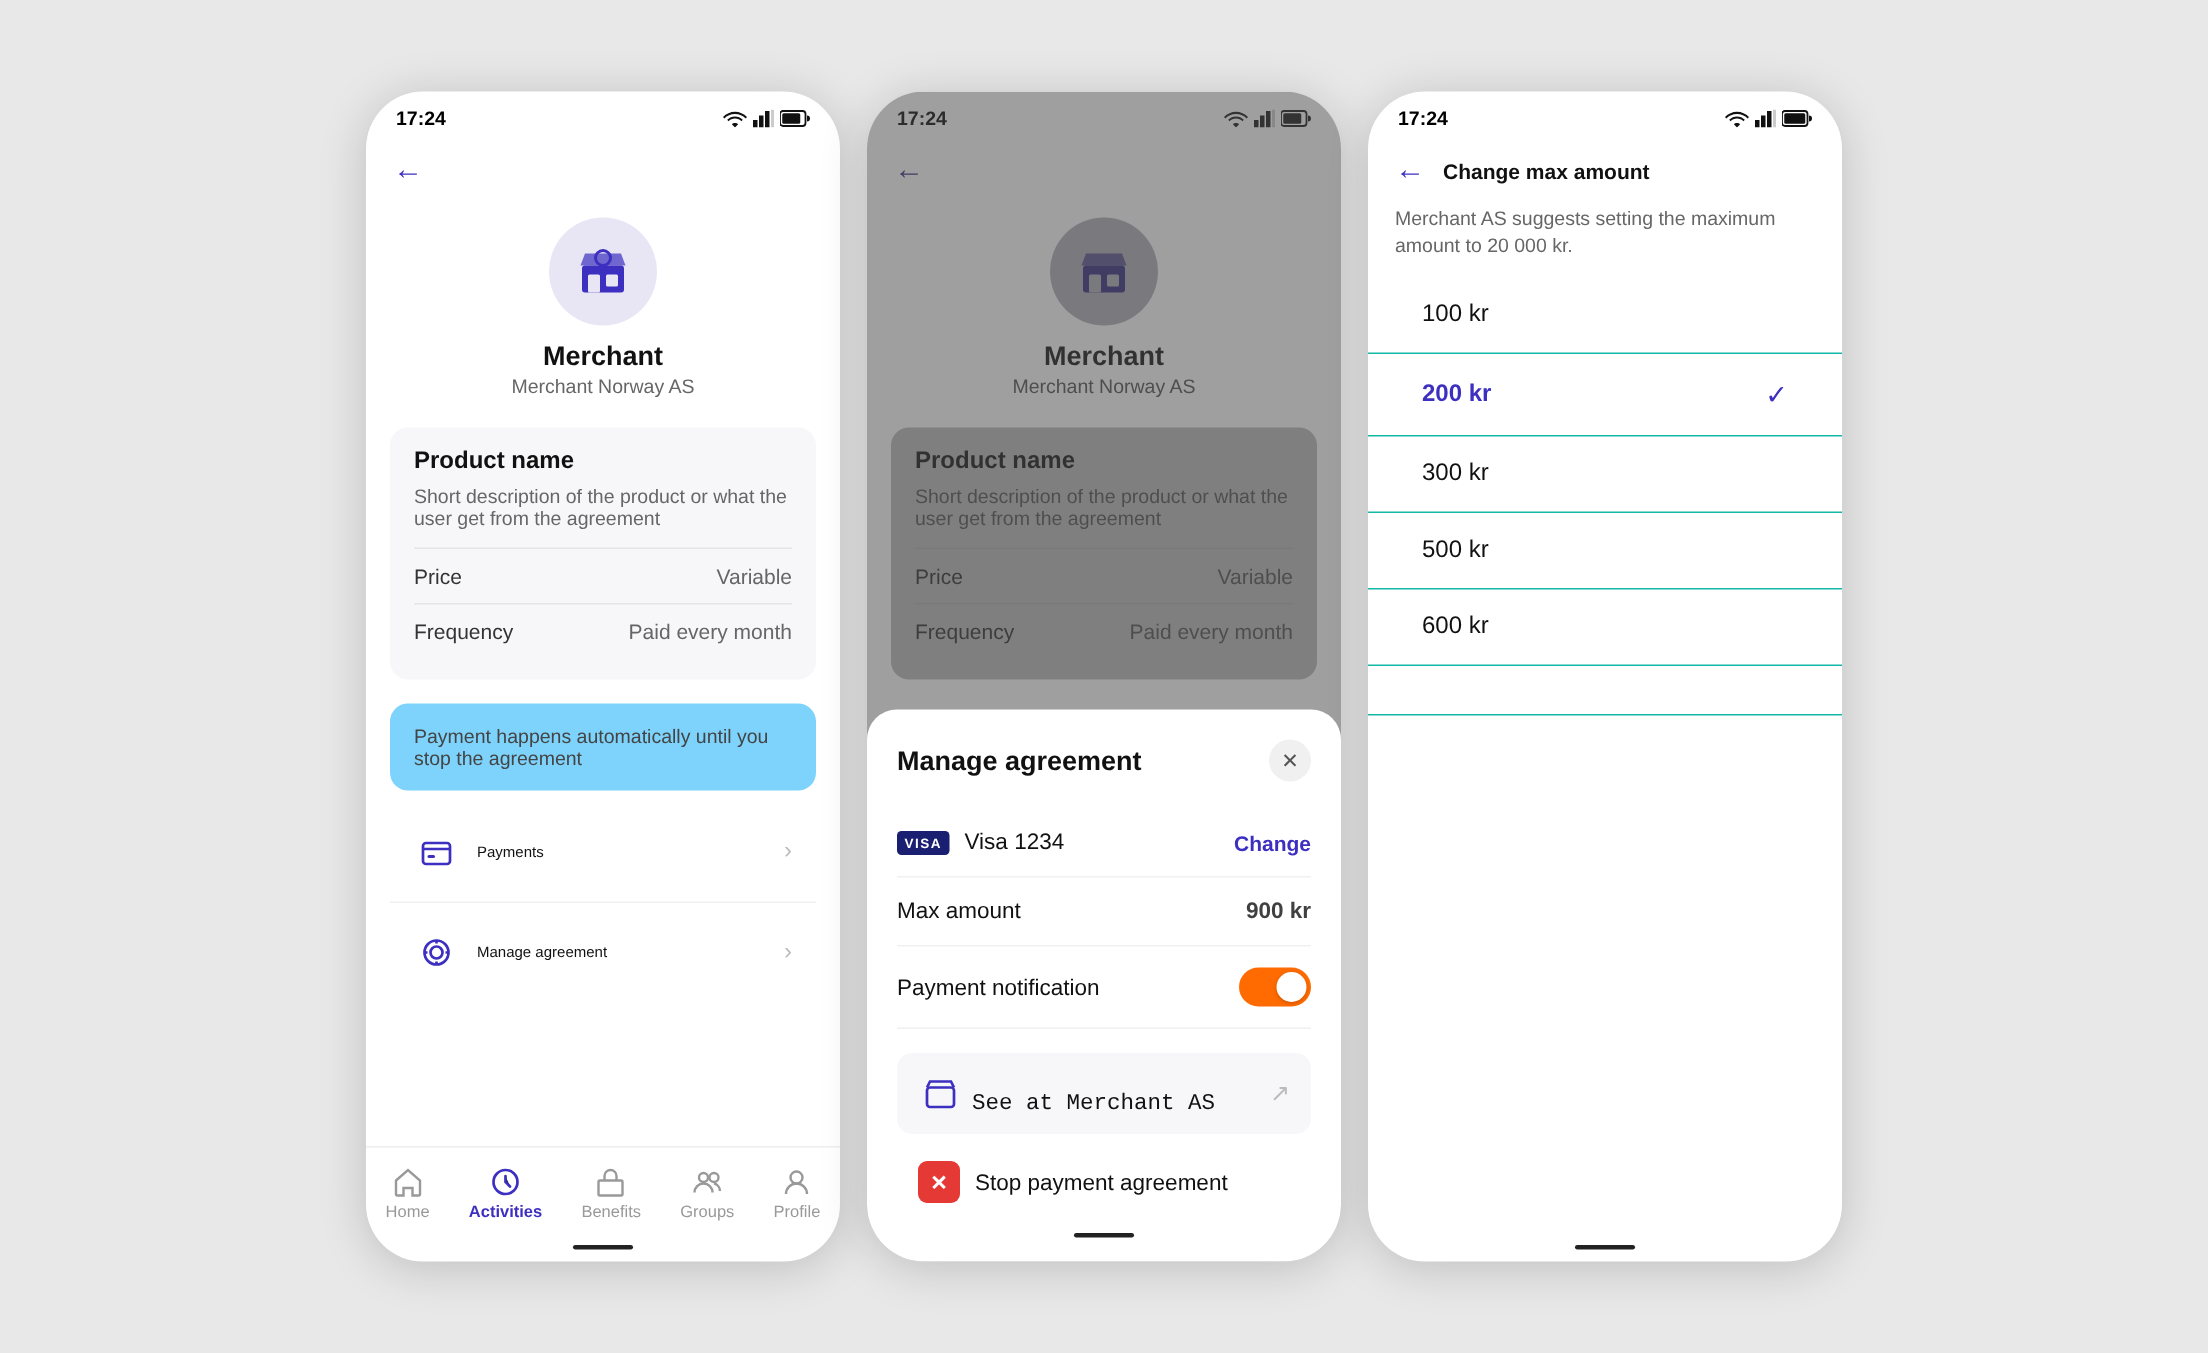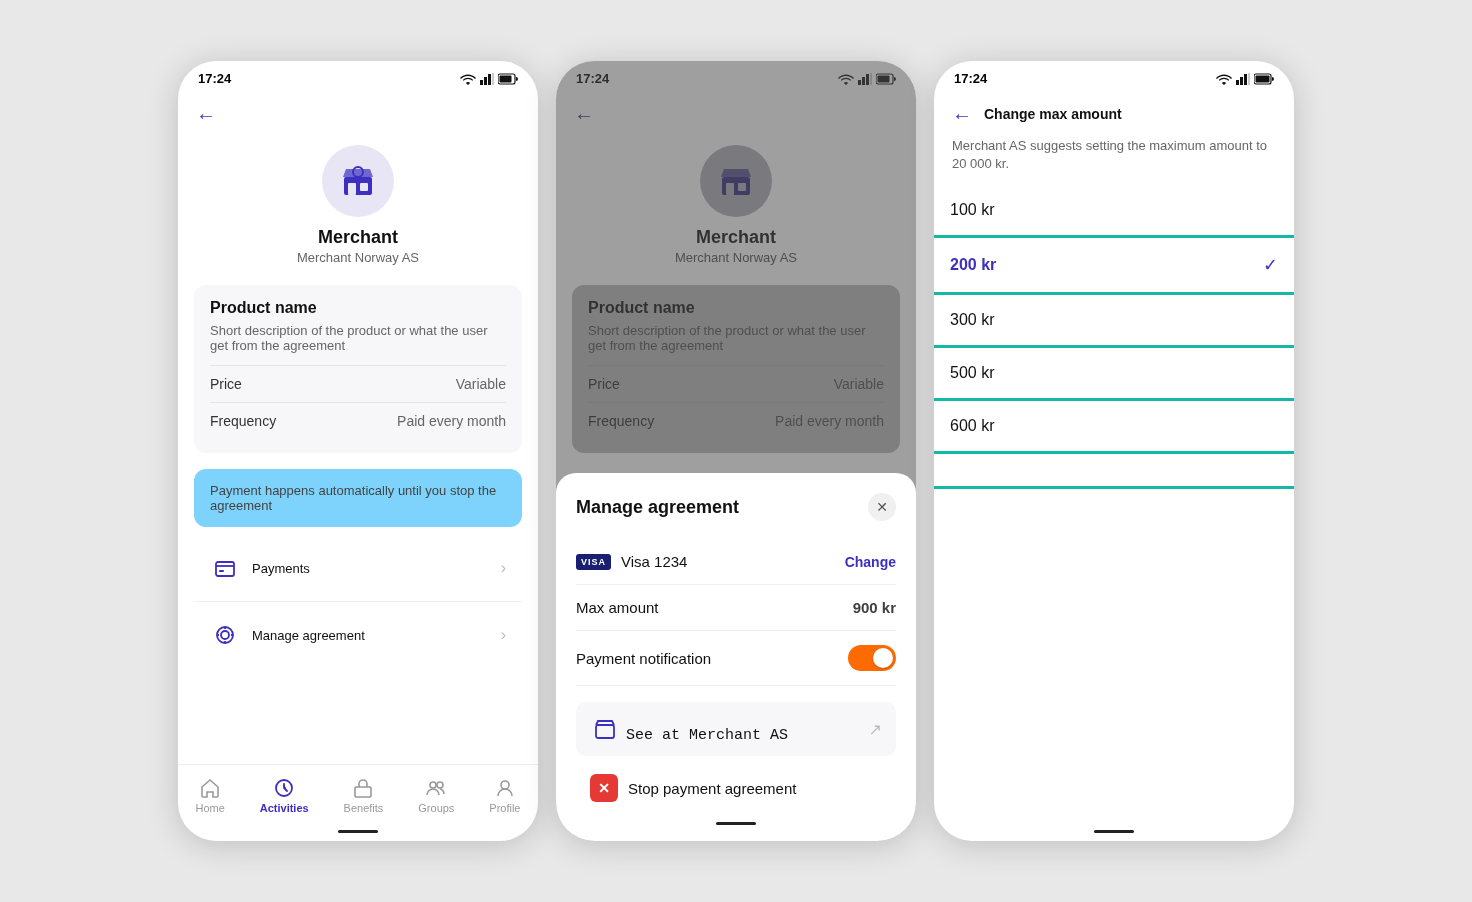--- a/index.html
+++ b/index.html
@@ -8,21 +8,21 @@
       display: flex;
       justify-content: center;
       align-items: center;
       min-height: 100vh;
       font-family: 'Segoe UI', Arial, sans-serif;
       gap: 18px;
       padding: 20px;
     }
 
     .phone-frame {
-      width: 360px;
+      width: 316px;
       height: 780px;
       background: #fff;
       border-radius: 38px;
       box-shadow: 0 4px 32px rgba(0,0,0,0.18);
       overflow: hidden;
       position: relative;
       display: flex;
       flex-direction: column;
     }
 
@@ -142,21 +142,21 @@
     }
     .action-icon {
       width: 30px;
       height: 30px;
       display: flex;
       align-items: center;
       justify-content: center;
       color: #3d2fc0;
     }
     .action-label {
-      font-size: 13px;
+      font-size: 10px;
       color: #111;
     }
     .chevron-right {
       color: #bbb;
       font-size: 16px;
     }
 
     .bottom-nav {
       display: flex;
       justify-content: space-around;
@@ -357,22 +357,22 @@
     }
 
     .amount-list {
       flex: 1;
       overflow-y: auto;
     }
     .amount-option {
       display: flex;
       align-items: center;
       justify-content: space-between;
-      padding: 16px 16px;
-      border-bottom: 3px solid #14b8a6;
+      padding: 16px 36px;
+      border-bottom: 1px solid #14b8a6;
       cursor: pointer;
     }
     .amount-option-label {
       font-size: 16px;
       color: #111;
     }
     .amount-option.selected .amount-option-label {
       color: #3d2fc0;
       font-weight: 600;
     }

